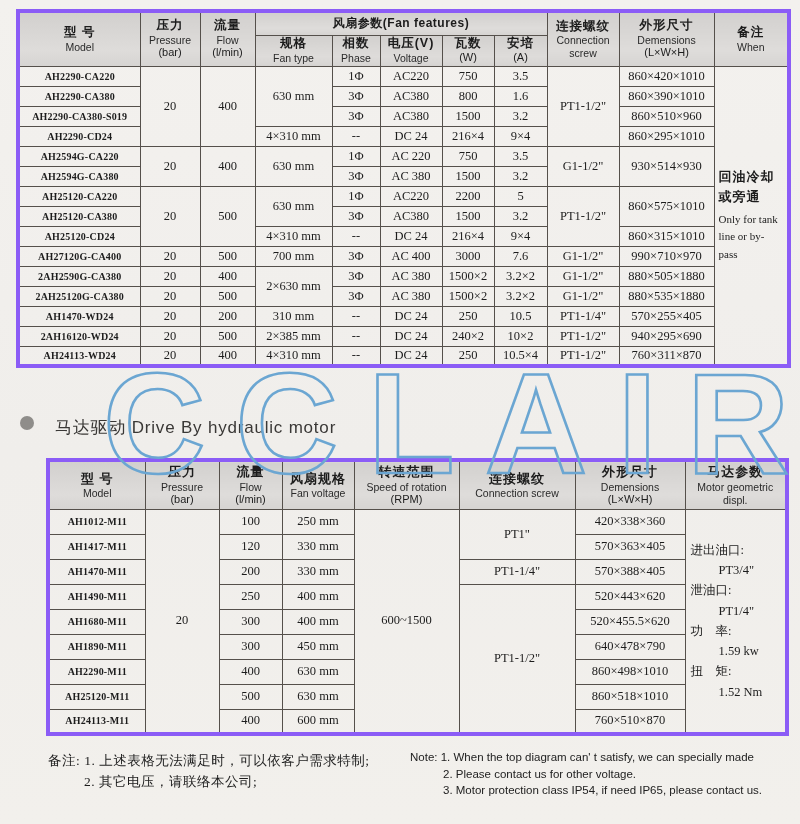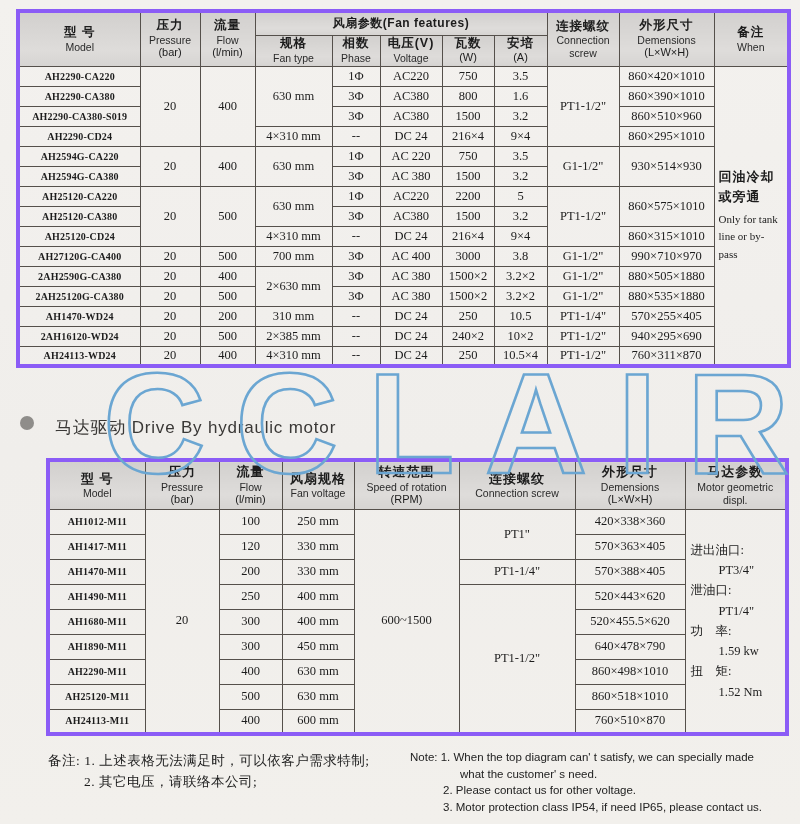--- a/index.html
+++ b/index.html
@@ -206,21 +206,21 @@
       <td class="v">860×315×1010</td>
     </tr>
     <tr>
       <td class="model">AH27120G-CA400</td>
       <td class="v">20</td>
       <td class="v">500</td>
       <td class="v">700 mm</td>
       <td class="v">3Φ</td>
       <td class="v">AC 400</td>
       <td class="v">3000</td>
-      <td class="v">3.8</td>
+      <td class="v">7.6</td>
       <td class="v">G1-1/2"</td>
       <td class="v">990×710×970</td>
     </tr>
     <tr>
       <td class="model">2AH2590G-CA380</td>
       <td class="v">20</td>
       <td class="v">400</td>
       <td class="v" rowspan="2">2×630 mm</td>
       <td class="v">3Φ</td>
       <td class="v">AC 380</td>
@@ -411,16 +411,15 @@
   </tbody>
 </table>
 
 <div class="notes-zh">
   <div><span>备注:</span> <span>1. 上述表格无法满足时，可以依客户需求特制;</span></div>
   <div class="ind2">2. 其它电压，请联络本公司;</div>
 </div>
 
 <div class="notes-en">
   <div><span>Note:</span> <span>1. When the top diagram can' t satisfy, we can specially made</span></div>
-  <div class="ind-a">what the customer' s need.</div>
   <div class="ind-b">2. Please contact us for other voltage.</div>
   <div class="ind-b">3. Motor protection class IP54, if need IP65, please contact us.</div>
 </div>
 
 </body></html>

